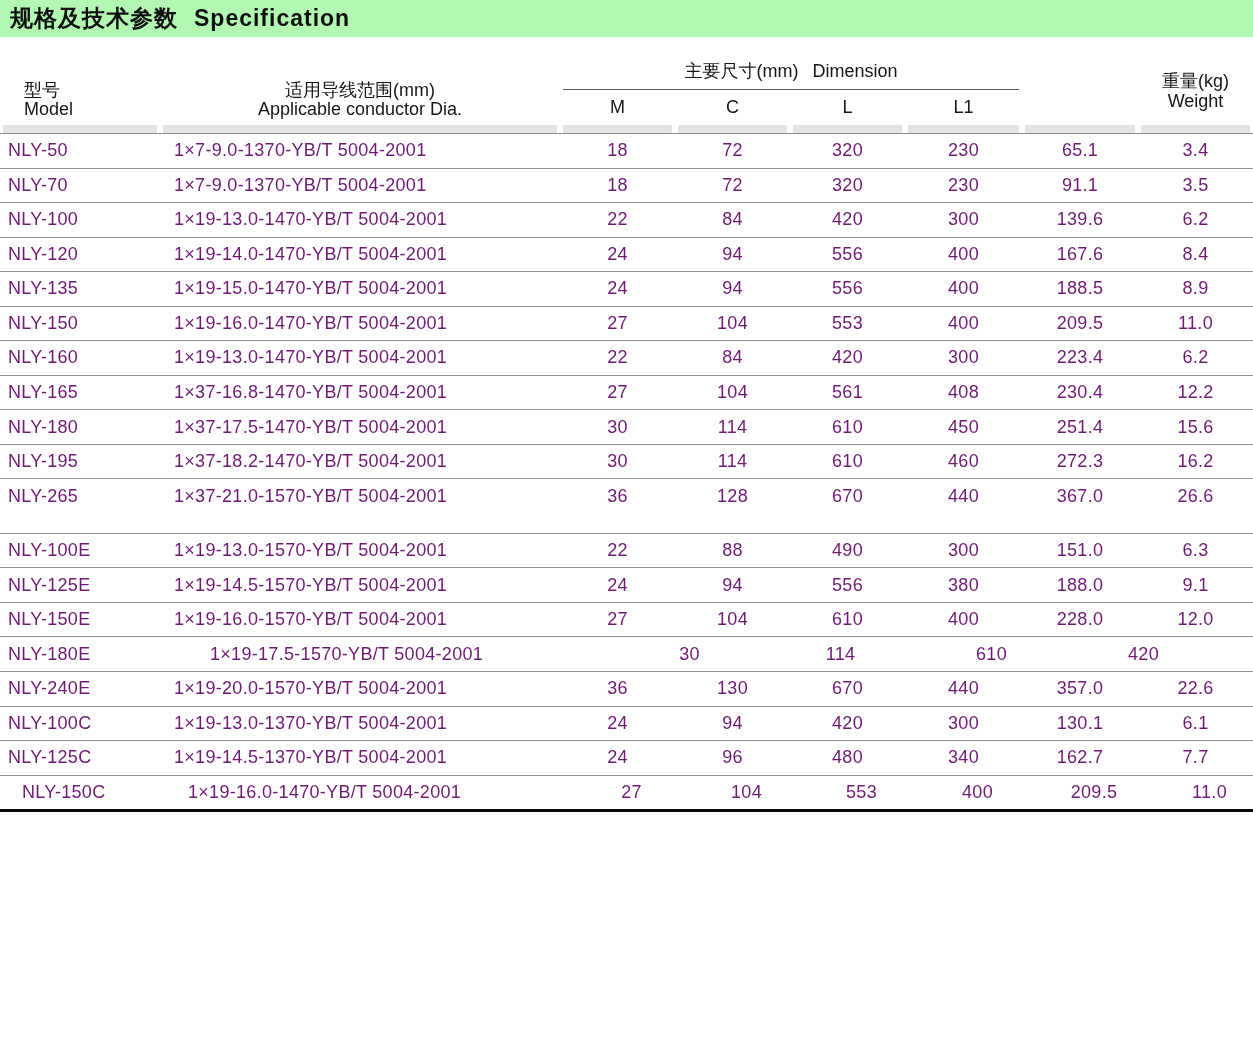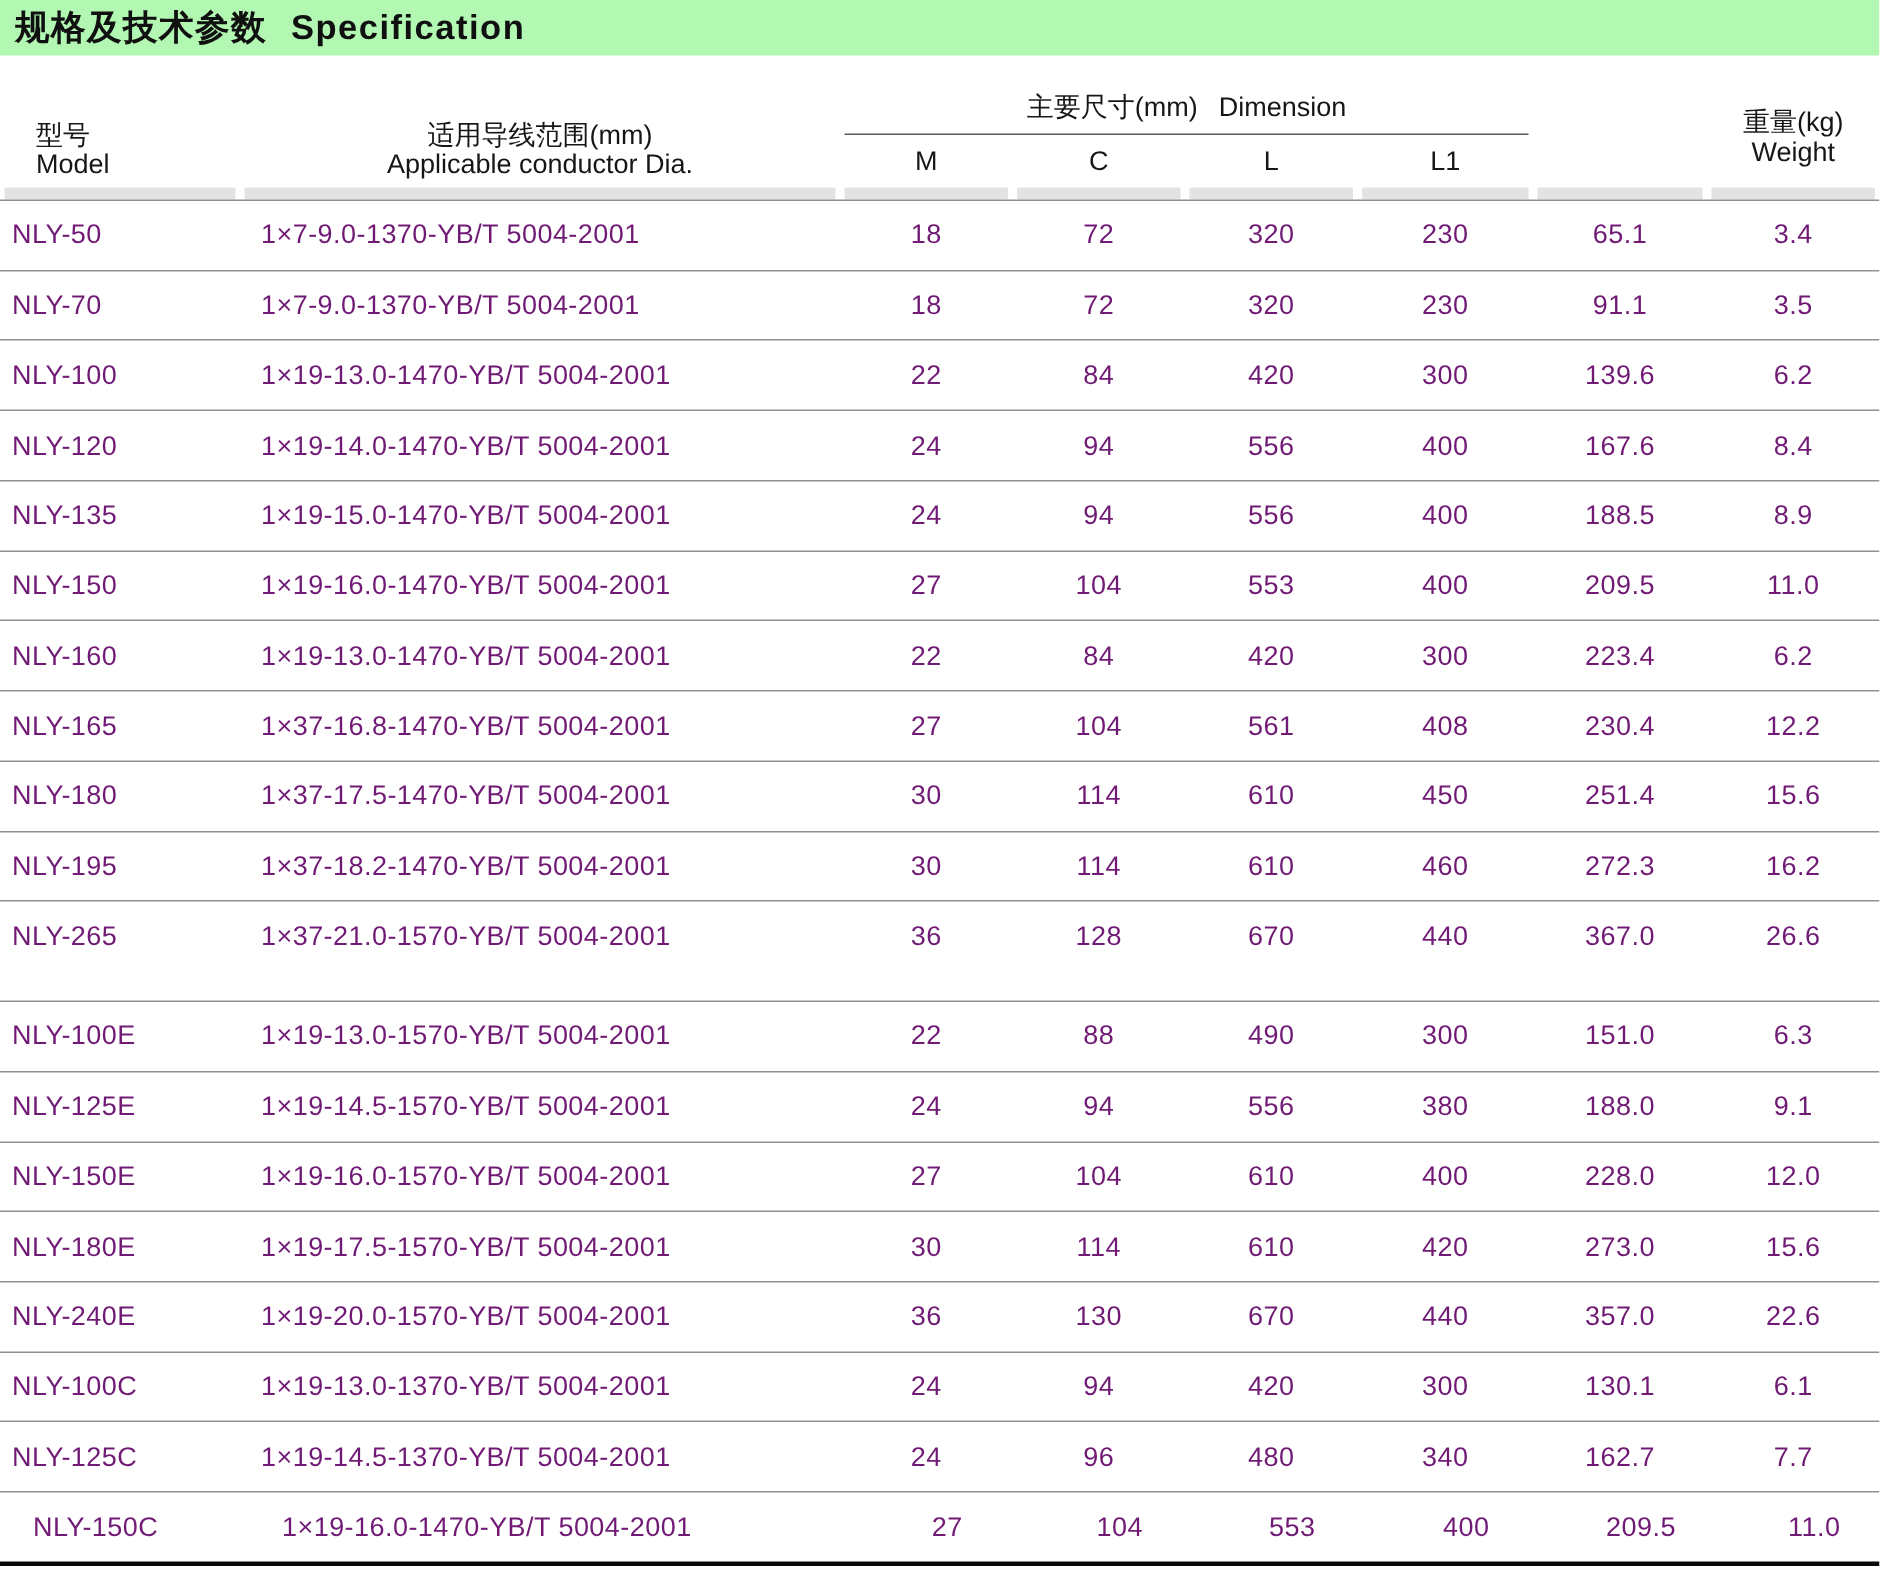--- a/index.html
+++ b/index.html
@@ -1,21 +1,21 @@
 <!DOCTYPE html>
 <html><head>
 <meta charset="utf-8">
 <style>
   html,body{margin:0;padding:0;background:#ffffff;}
   body{
     width:1253px;height:1058px;position:relative;overflow:hidden;
     font-family:"Liberation Sans","DejaVu Sans",sans-serif;
     color:#2f2f2f;
   }
-  .page{width:1253px;height:1044px;display:flex;flex-direction:column;}
+  .page{width:1253px;height:812px;display:flex;flex-direction:column;}
 
   
   .titlebar{
     height:37px;flex:0 0 37px;background:#b2f8b2;
     display:flex;align-items:center;gap:16px;padding-left:10px;
     font-size:23px;font-weight:bold;color:#101010;letter-spacing:1px;
   }
 
   
   .thead{position:relative;height:88px;flex:0 0 88px;color:#161616;}
@@ -246,21 +246,21 @@
     <div class="cell cm">NLY-150E</div>
     <div class="cell cc">1×19-16.0-1570-YB/T 5004-2001</div>
     <div class="cell">27</div>
     <div class="cell">104</div>
     <div class="cell">610</div>
     <div class="cell">400</div>
     <div class="cell">228.0</div>
     <div class="cell">12.0</div>
   </div>
 
-  <div class="row" style="border-top-color: rgb(143, 143, 143);">
+  <div class="row" style="border-top-color: rgb(143, 143, 143); gap: 36px;">
     <div class="cell cm">NLY-180E</div>
     <div class="cell cc">1×19-17.5-1570-YB/T 5004-2001</div>
     <div class="cell">30</div>
     <div class="cell">114</div>
     <div class="cell">610</div>
     <div class="cell">420</div>
     <div class="cell">273.0</div>
     <div class="cell">15.6</div>
   </div>
 

